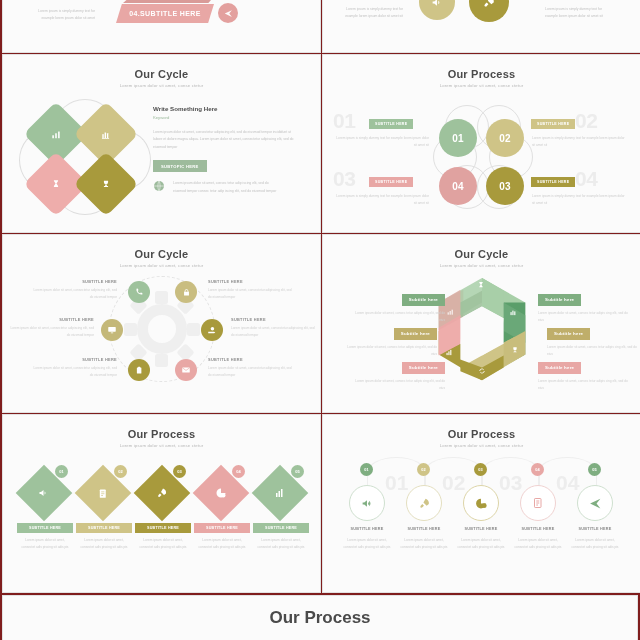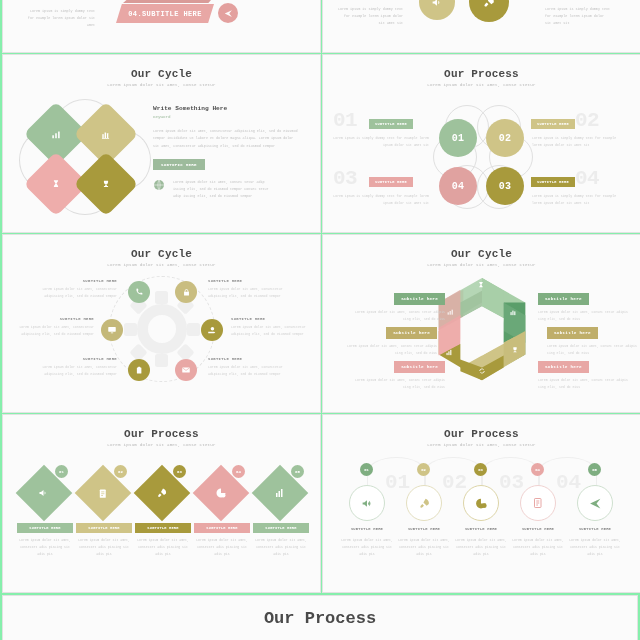--- a/index.html
+++ b/index.html
@@ -2,21 +2,21 @@
 <html><head>
 <meta charset="utf-8">
 <style>
   html,body{margin:0;padding:0;}
   body{
     width:640px;height:640px;overflow:hidden;
     background:#e8e8e8;
     font-family:"Liberation Sans",sans-serif;
     color:#5a5a5a;
   }
-  .stage{width:640px;height:640px;position:relative;background:#86efac;font-family:Liberation Mono, monospace;}
+  .stage{width:640px;height:640px;position:relative;background:#7f1d1d;}
 
   
   .row{display:flex;gap:3px;padding:0 3px;}
   .panel{
     position:relative;background:#fbfbfb;overflow:hidden;
     width:317px;height:177px;flex:0 0 317px;
     box-shadow:0 0 0 1px #e2e2e2;
   }
   .panel.clip-top{height:52px;}
   .slide-title{

